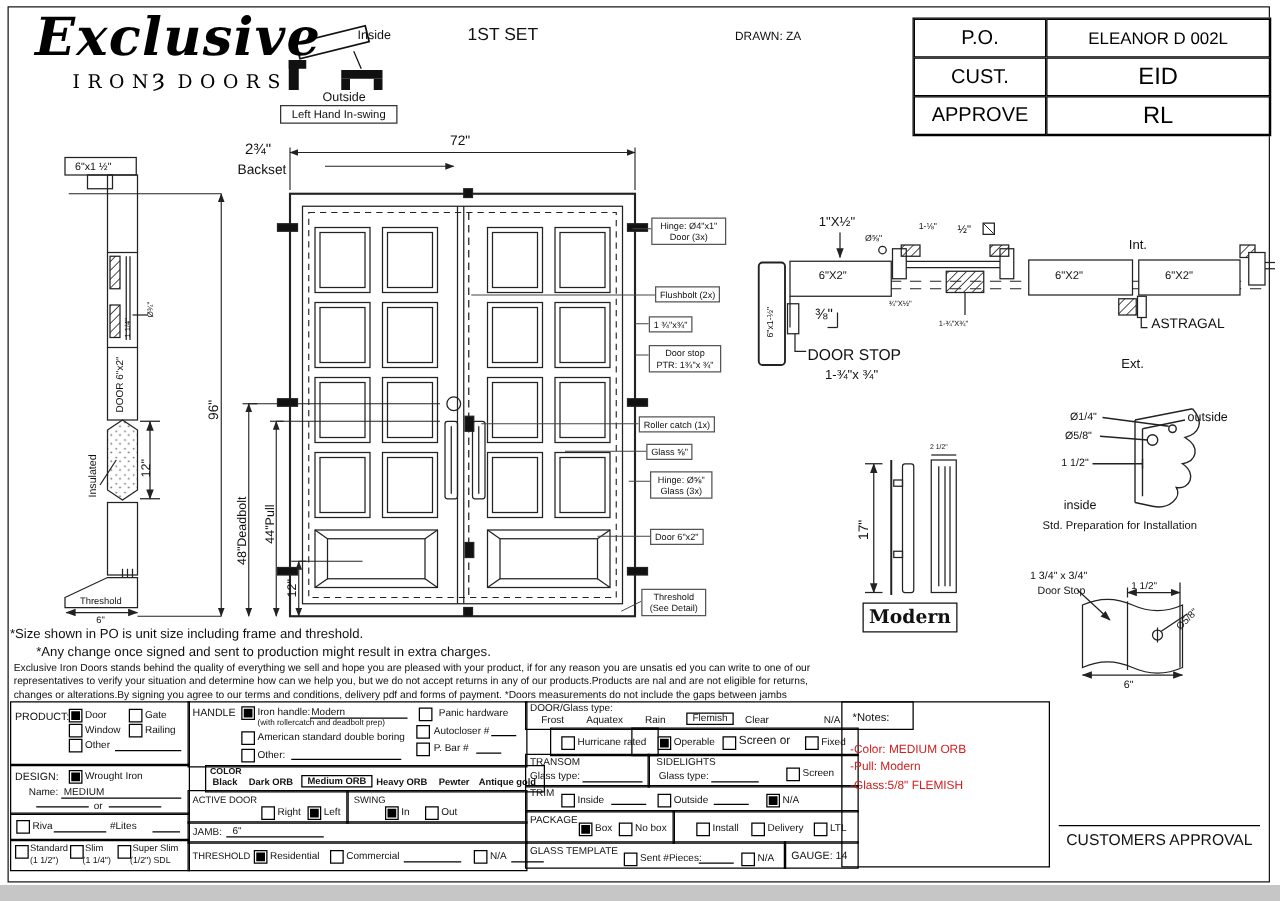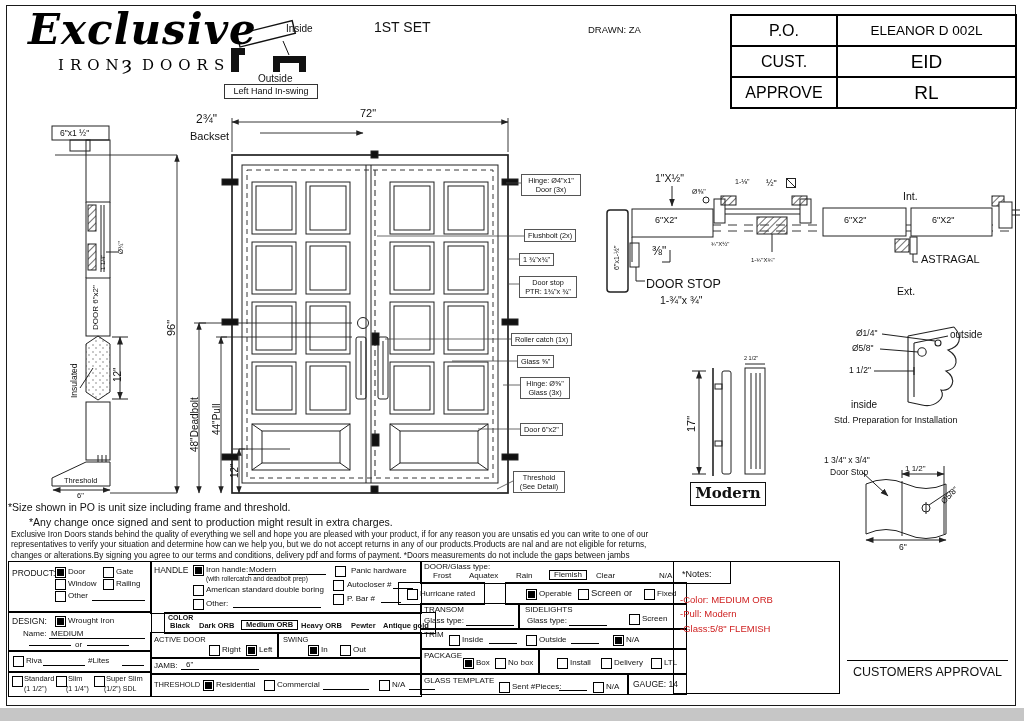--- a/index.html
+++ b/index.html
@@ -460,21 +460,21 @@
   <div class="cell" style="left:420px;top:561px;width:265px;height:21px;padding-left:44px;">
     <div class="lbl" style="left:3px;top:1px;">DOOR/Glass type:</div>
     <div class="lbl opt" style="left:12px;top:10px;">Frost</div>
     <div class="lbl opt" style="left:48px;top:10px;">Aquatex</div>
     <div class="lbl opt" style="left:95px;top:10px;">Rain</div>
     <div class="lbl opt on" style="left:128px;top:8px;">Flemish</div>
     <div class="lbl opt" style="left:175px;top:10px;">Clear</div>
     <div class="lbl opt" style="left:238px;top:10px;">N/A</div>
   </div>
 
-  <div class="cell" style="left:398px;top:582px;width:85px;height:21px;">
+  <div class="cell" style="left:440px;top:582px;width:85px;height:21px;">
     <span class="cb" style="left:8px;top:6px;"></span>
     <div class="lbl" style="left:21px;top:7px;">Hurricane rated</div>
   </div>
   <div class="cell" style="left:505px;top:582px;width:180px;height:21px;">
     <span class="cb on" style="left:20px;top:6px;"></span>
     <div class="lbl" style="left:33px;top:7px;">Operable</div>
     <span class="cb" style="left:72px;top:6px;"></span>
     <div class="lbl" style="left:85px;top:5px;font-size:9.5px;">Screen or</div>
     <span class="cb" style="left:138px;top:6px;"></span>
     <div class="lbl" style="left:151px;top:7px;">Fixed</div>

